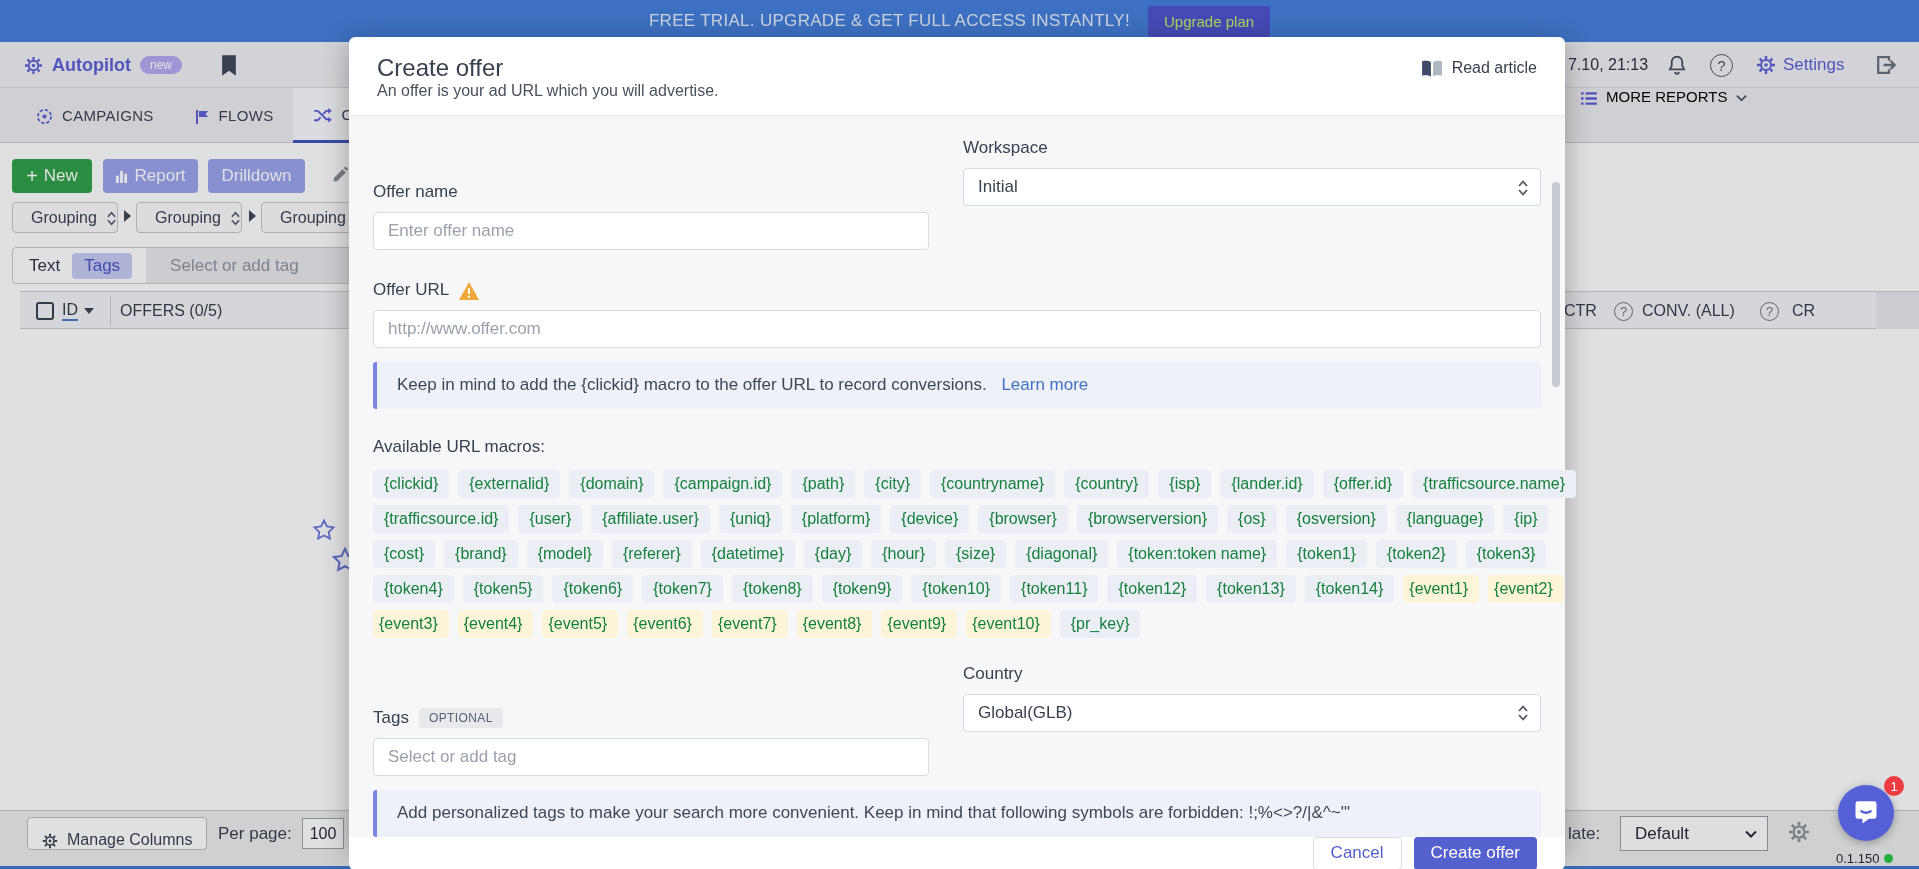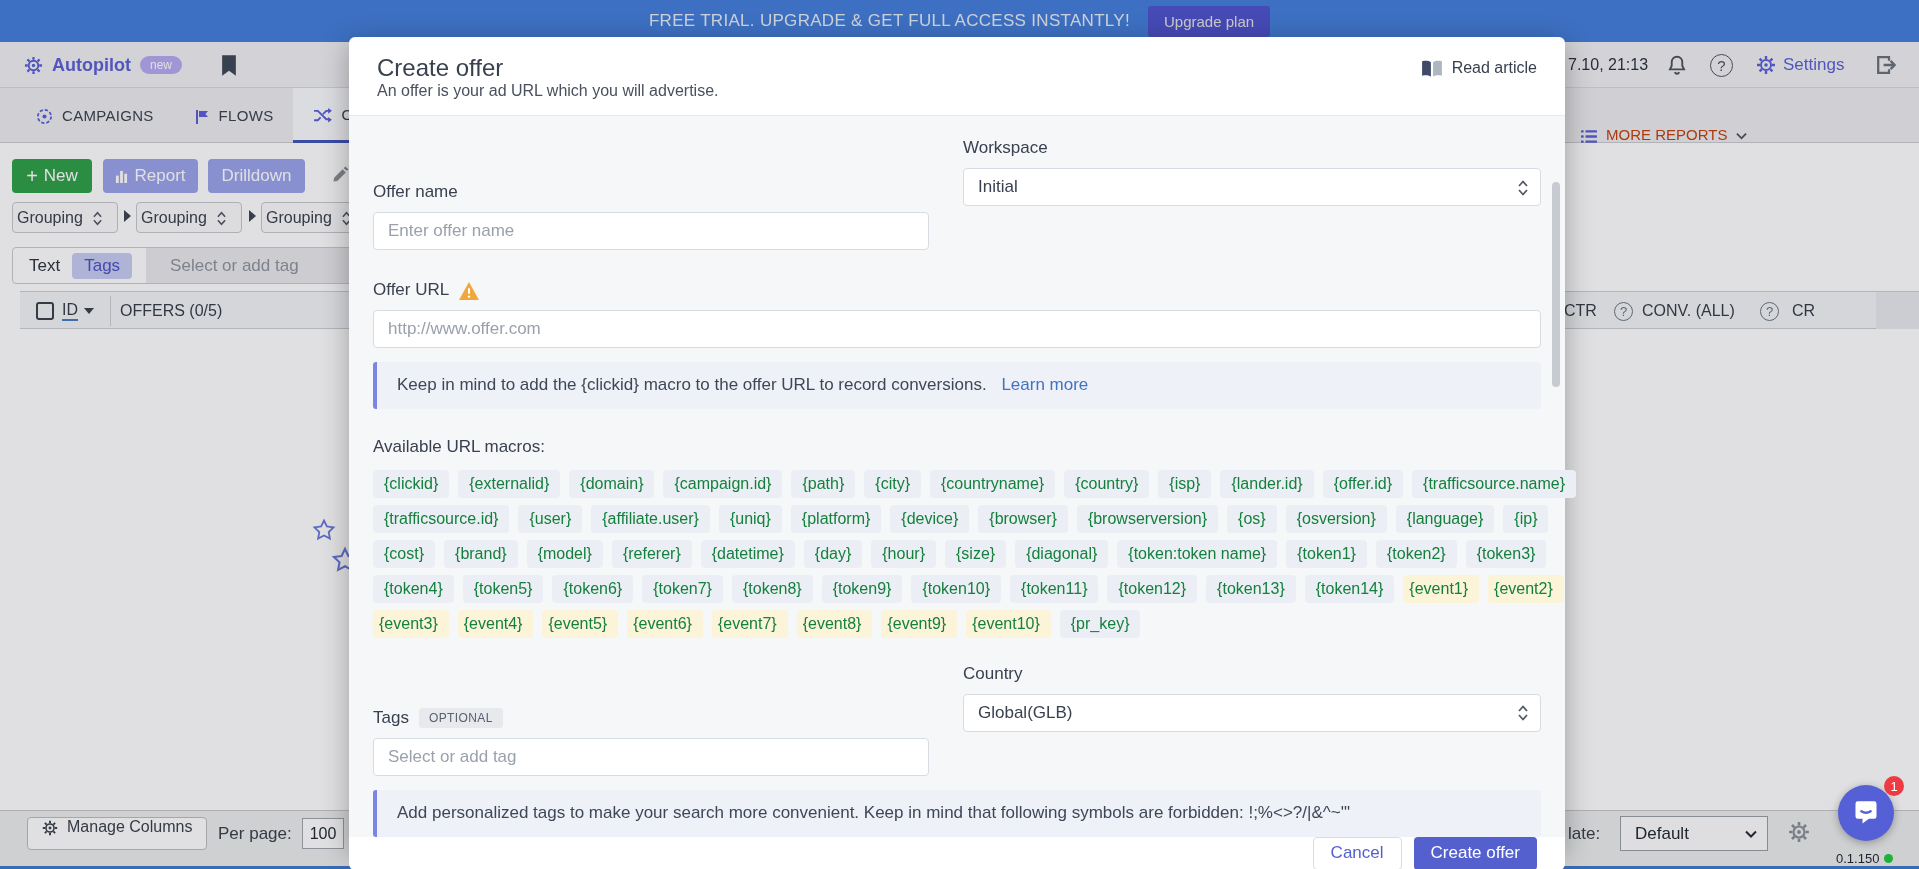--- a/index.html
+++ b/index.html
@@ -5,21 +5,21 @@
   * { margin:0; padding:0; box-sizing:border-box; }
   html,body { width:1919px; height:869px; overflow:hidden; background:#fff;
     font-family:"Liberation Sans", sans-serif; }
   .screen { position:relative; width:1919px; height:869px; overflow:hidden; background:#fff; }
   svg.ic { display:inline-block; vertical-align:middle; }
 
   
   .banner { position:absolute; left:0; top:0; width:1919px; height:42px; background:#447edb;
     display:flex; align-items:center; justify-content:center; gap:18px; }
   .banner-text { color:#e9eef6; font-size:17px; letter-spacing:.3px; }
-  .upgrade-btn { background:#4d53cc; color:#e5e5e5; font-size:15px; border:none; border-radius:3px;
+  .upgrade-btn { background:#4d53cc; color:#bef264; font-size:15px; border:none; border-radius:3px;
     padding:7px 16px; cursor:pointer; }
 
   .hdr { position:absolute; left:0; top:42px; width:1919px; height:46px; background:#f1f1f3;
     border-bottom:1px solid #d8d9db; }
   .brand-wrap { position:absolute; left:24px; top:0; height:46px; display:flex; align-items:center; gap:9px; }
   .brand { color:#5a5fd6; font-weight:bold; font-size:18px; }
   .brand-badge { background:#b6aaf0; color:#fff; font-size:12px; border-radius:10px; padding:2px 10px; }
   .bookmark { margin-left:30px; color:#3f4756; }
   .hdr-item { position:absolute; top:0; height:46px; display:flex; align-items:center; color:#4c525c; }
   .hdr-date { left:1568px; color:#2b313c; font-size:16px; }
@@ -27,34 +27,34 @@
   .hdr-settings { left:1756px; gap:7px; color:#5a5fd6; font-size:17px; cursor:pointer; }
   .hdr-exit { left:1874px; color:#6a7079; }
 
   .tabbar { position:absolute; left:0; top:88px; width:1919px; height:55px; background:#ededef;
     border-bottom:1px solid #c9cbce; }
   .tabs { position:absolute; left:16px; top:0; height:55px; display:flex; }
   .tab { display:flex; align-items:center; gap:9px; padding:0 20px; height:55px; font-size:15px;
     color:#3a414d; letter-spacing:.3px; cursor:pointer; }
   .tab .ti { color:#5a5fd6; }
   .tab.active { background:#fafbfc; border-bottom:3px solid #4055b8; }
-  .more-reports { position:absolute; left:1581px; top:0; height:55px; display:flex; align-items:flex-end;
-    gap:9px; font-size:15px; color:#c2410c; cursor:pointer; }
+  .more-reports { position:absolute; left:1581px; top:0; height:55px; display:flex; align-items:flex-start;
+    gap:9px; font-size:15px; color:#000000; cursor:pointer; }
   .more-reports .ti { color:#5a5fd6; }
   .more-reports .chev { color:#4c525c; }
 
   .btn { border:none; border-radius:4px; font-size:17px; cursor:pointer; display:flex;
     align-items:center; justify-content:center; gap:6px; }
   .btn-new { position:absolute; left:12px; top:159px; width:80px; height:34px; background:#2fa047; color:#fff; }
   .btn-report { position:absolute; left:103px; top:159px; width:95px; height:34px; background:#9ba3ea; color:#fff; }
   .btn-drill { position:absolute; left:208px; top:159px; width:97px; height:34px; background:#9ba3ea; color:#fff; }
   .pencil-btn { position:absolute; left:332px; top:165px; color:#8b9097; }
 
   .grp-btn { position:absolute; top:202px; height:31px; background:#fbfbfc; border:1px solid #c6c8cc;
-    border-radius:4px; display:flex; align-items:center; gap:10px; padding:0 4px; font-size:16px;
+    border-radius:4px; display:flex; align-items:center; gap:10px; padding:0 18px; font-size:16px;
     color:#3a414d; cursor:pointer; }
   .grp-sep { position:absolute; top:210px; width:0; height:0; border-left:7px solid #3f4650;
     border-top:6px solid transparent; border-bottom:6px solid transparent; }
 
   .filter-box { position:absolute; left:12px; top:247px; width:345px; height:37px; background:#fff;
     border:1px solid #c9cbcf; border-radius:4px; display:flex; align-items:center; overflow:hidden; }
   .filter-text { font-size:17px; color:#2e3540; margin-left:16px; cursor:pointer; }
   .filter-tags { background:#c7cbf2; color:#4a52c4; font-size:17px; border-radius:4px;
     padding:3px 12px; margin-left:12px; cursor:pointer; }
   .filter-input { flex:1; align-self:stretch; background:#e9eaec; margin-left:14px; display:flex;
@@ -71,21 +71,21 @@
   .help-circle { width:19px; height:19px; border:1.5px solid #6c737d; border-radius:50%; color:#6c737d;
     font-size:13px; display:flex; align-items:center; justify-content:center; }
   .th-filler { position:absolute; left:1856px; top:0; width:43px; height:38px; background:#e8eaed; }
   .tbody { position:absolute; left:20px; top:329px; width:1899px; height:481px; background:#fff; }
   .star1 { position:absolute; left:312px; top:518px; color:#6a79d8; }
   .star2 { position:absolute; left:331px; top:546px; color:#6a79d8; }
 
   .bottombar { position:absolute; left:0; top:810px; width:1919px; height:56px; background:#eceded;
     border-top:1px solid #c6c8cb; }
   .mc-btn { position:absolute; left:27px; top:6px; height:33px; background:#fff; border:1px solid #b9bcc0;
-    border-radius:4px; display:flex; align-items:flex-start; gap:9px; padding:0 14px; font-size:16px;
+    border-radius:4px; display:flex; align-items:flex-end; gap:9px; padding:0 14px; font-size:16px;
     color:#3a414b; cursor:pointer; }
   .pp-label { position:absolute; left:218px; top:0; height:45px; display:flex; align-items:center;
     font-size:17px; color:#3a414b; }
   .pp-value { position:absolute; left:302px; top:7px; width:42px; height:31px; background:#fff;
     border:1px solid #a0a4aa; font-size:16px; color:#23282f; display:flex; align-items:center; justify-content:center; }
   .tpl-label { position:absolute; left:1568px; top:0; height:45px; display:flex; align-items:center;
     font-size:17px; color:#3a414b; }
   .tpl-select { position:absolute; left:1620px; top:5px; width:148px; height:35px; background:#fdfdfd;
     border:1px solid #999da3; display:flex; align-items:center; justify-content:space-between;
     padding:0 10px 0 14px; font-size:17px; color:#23282f; cursor:pointer; }

